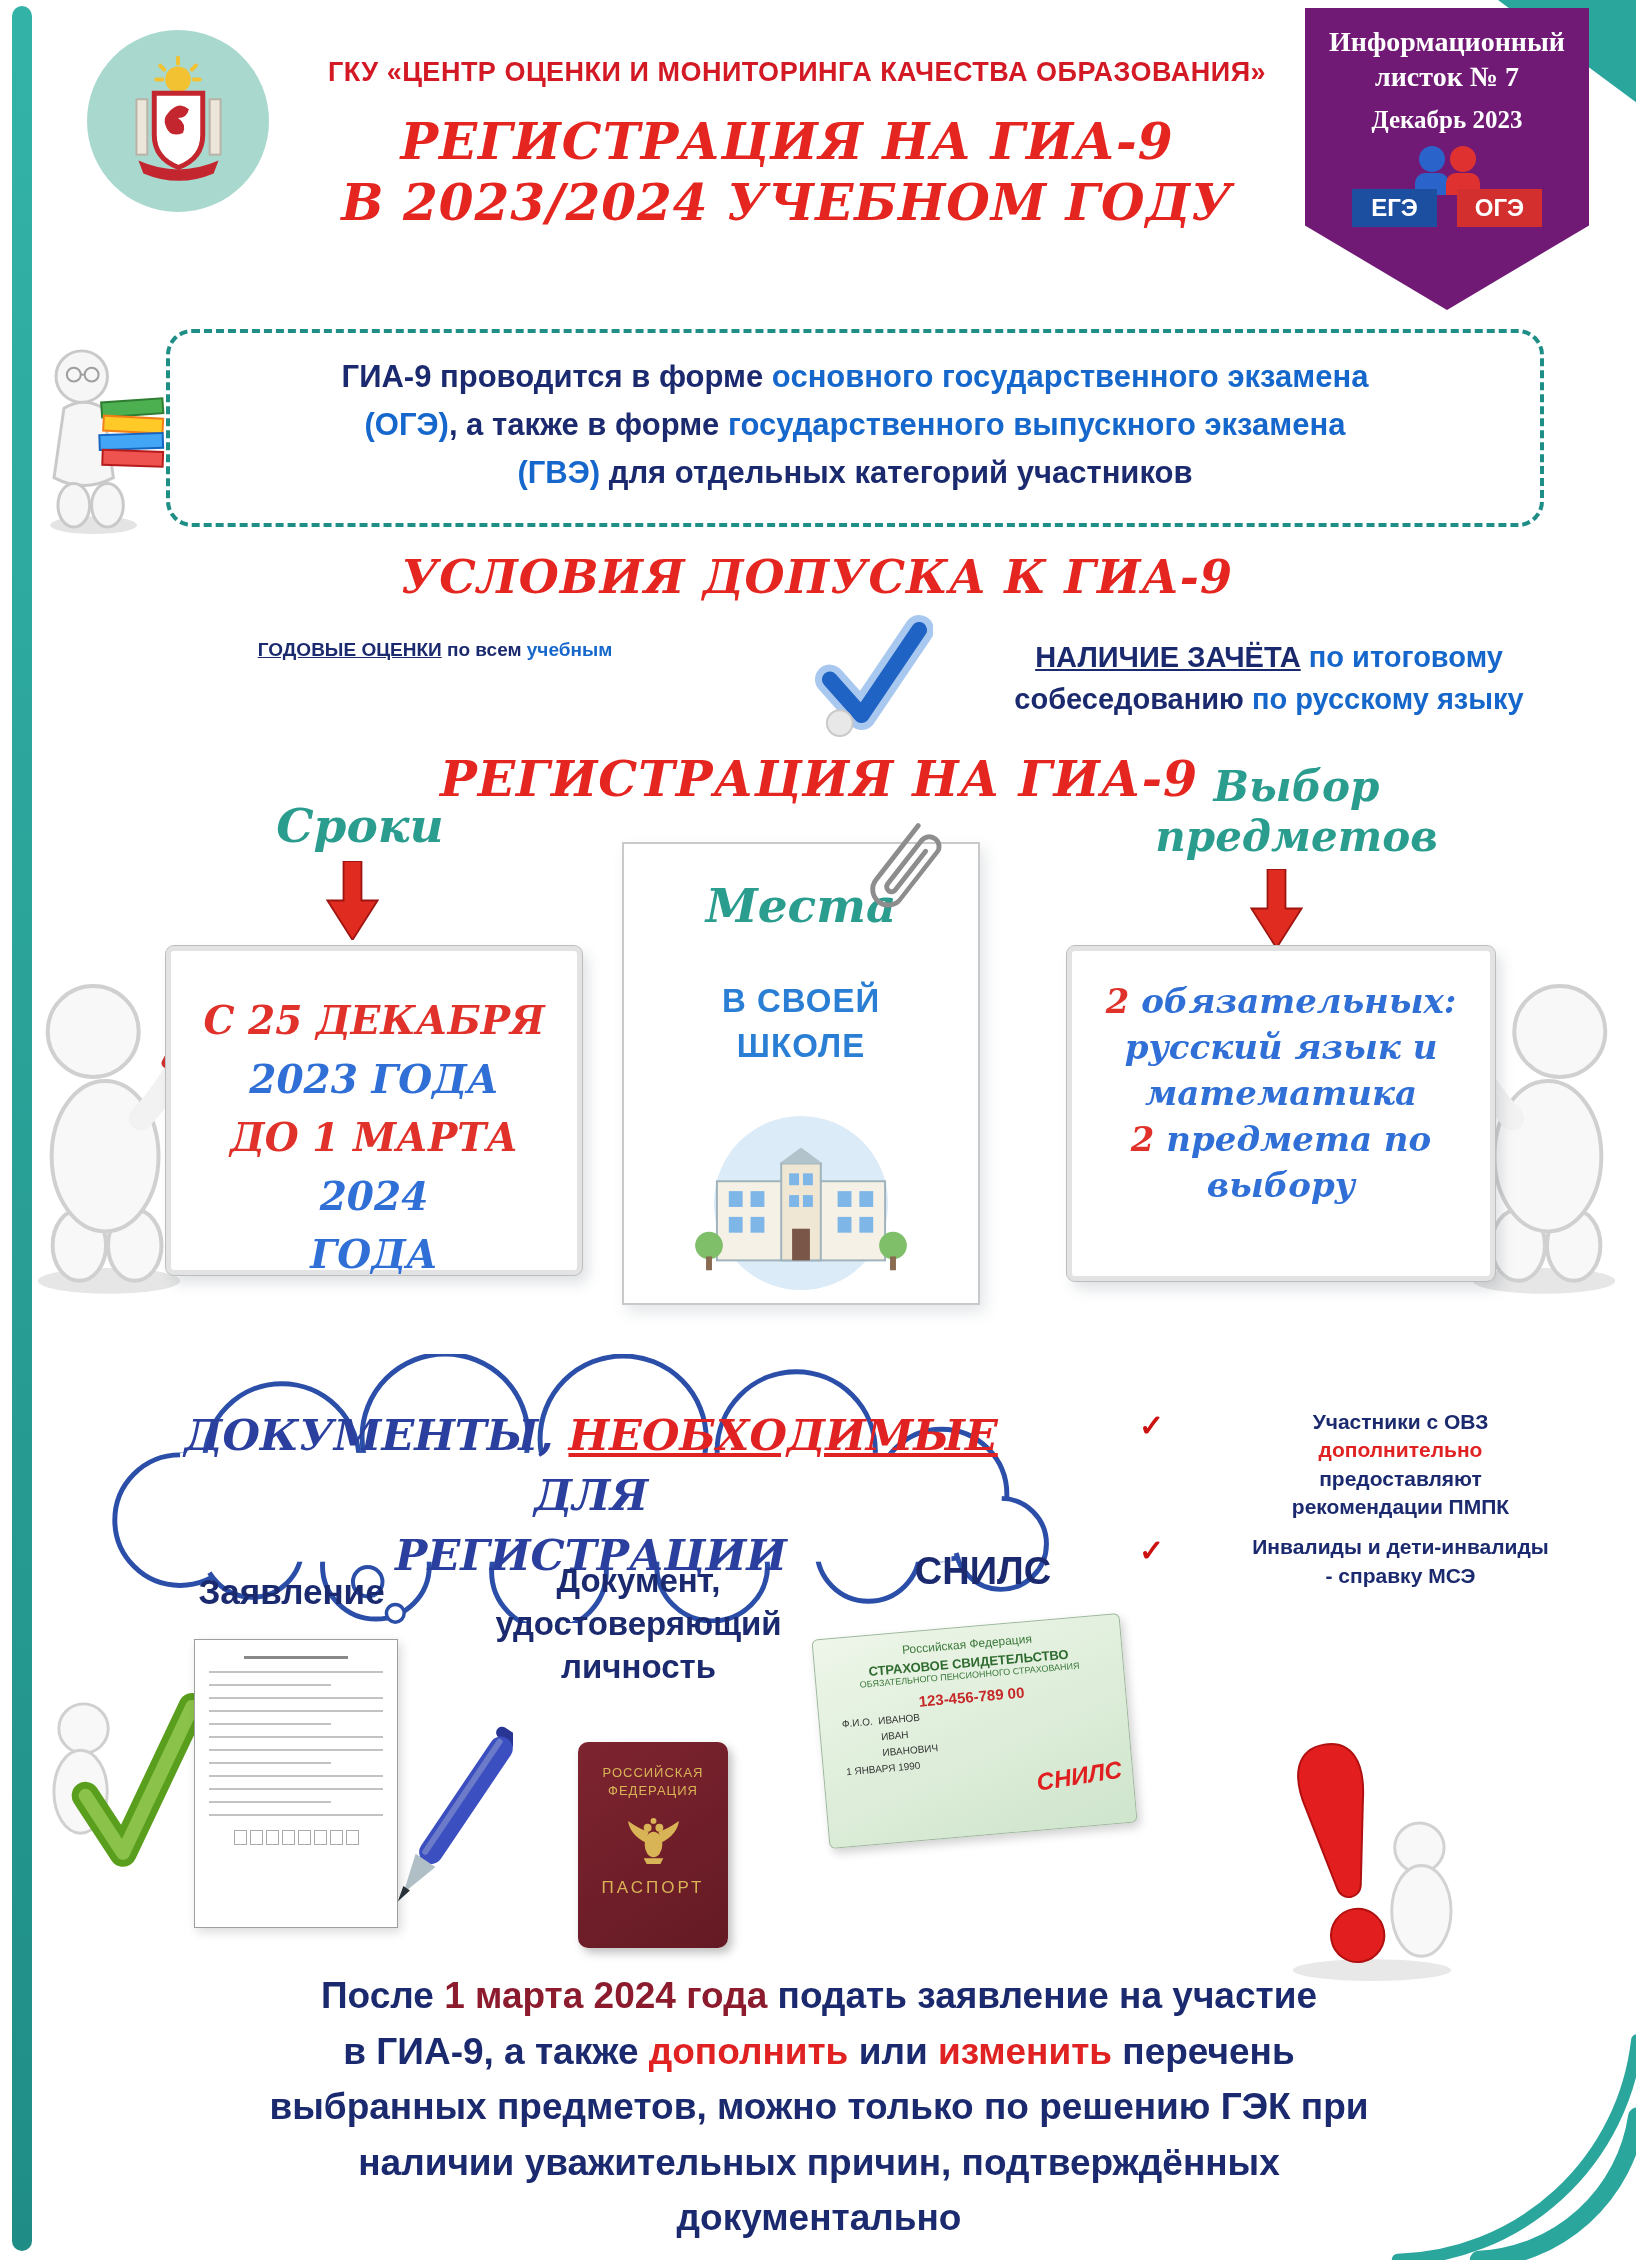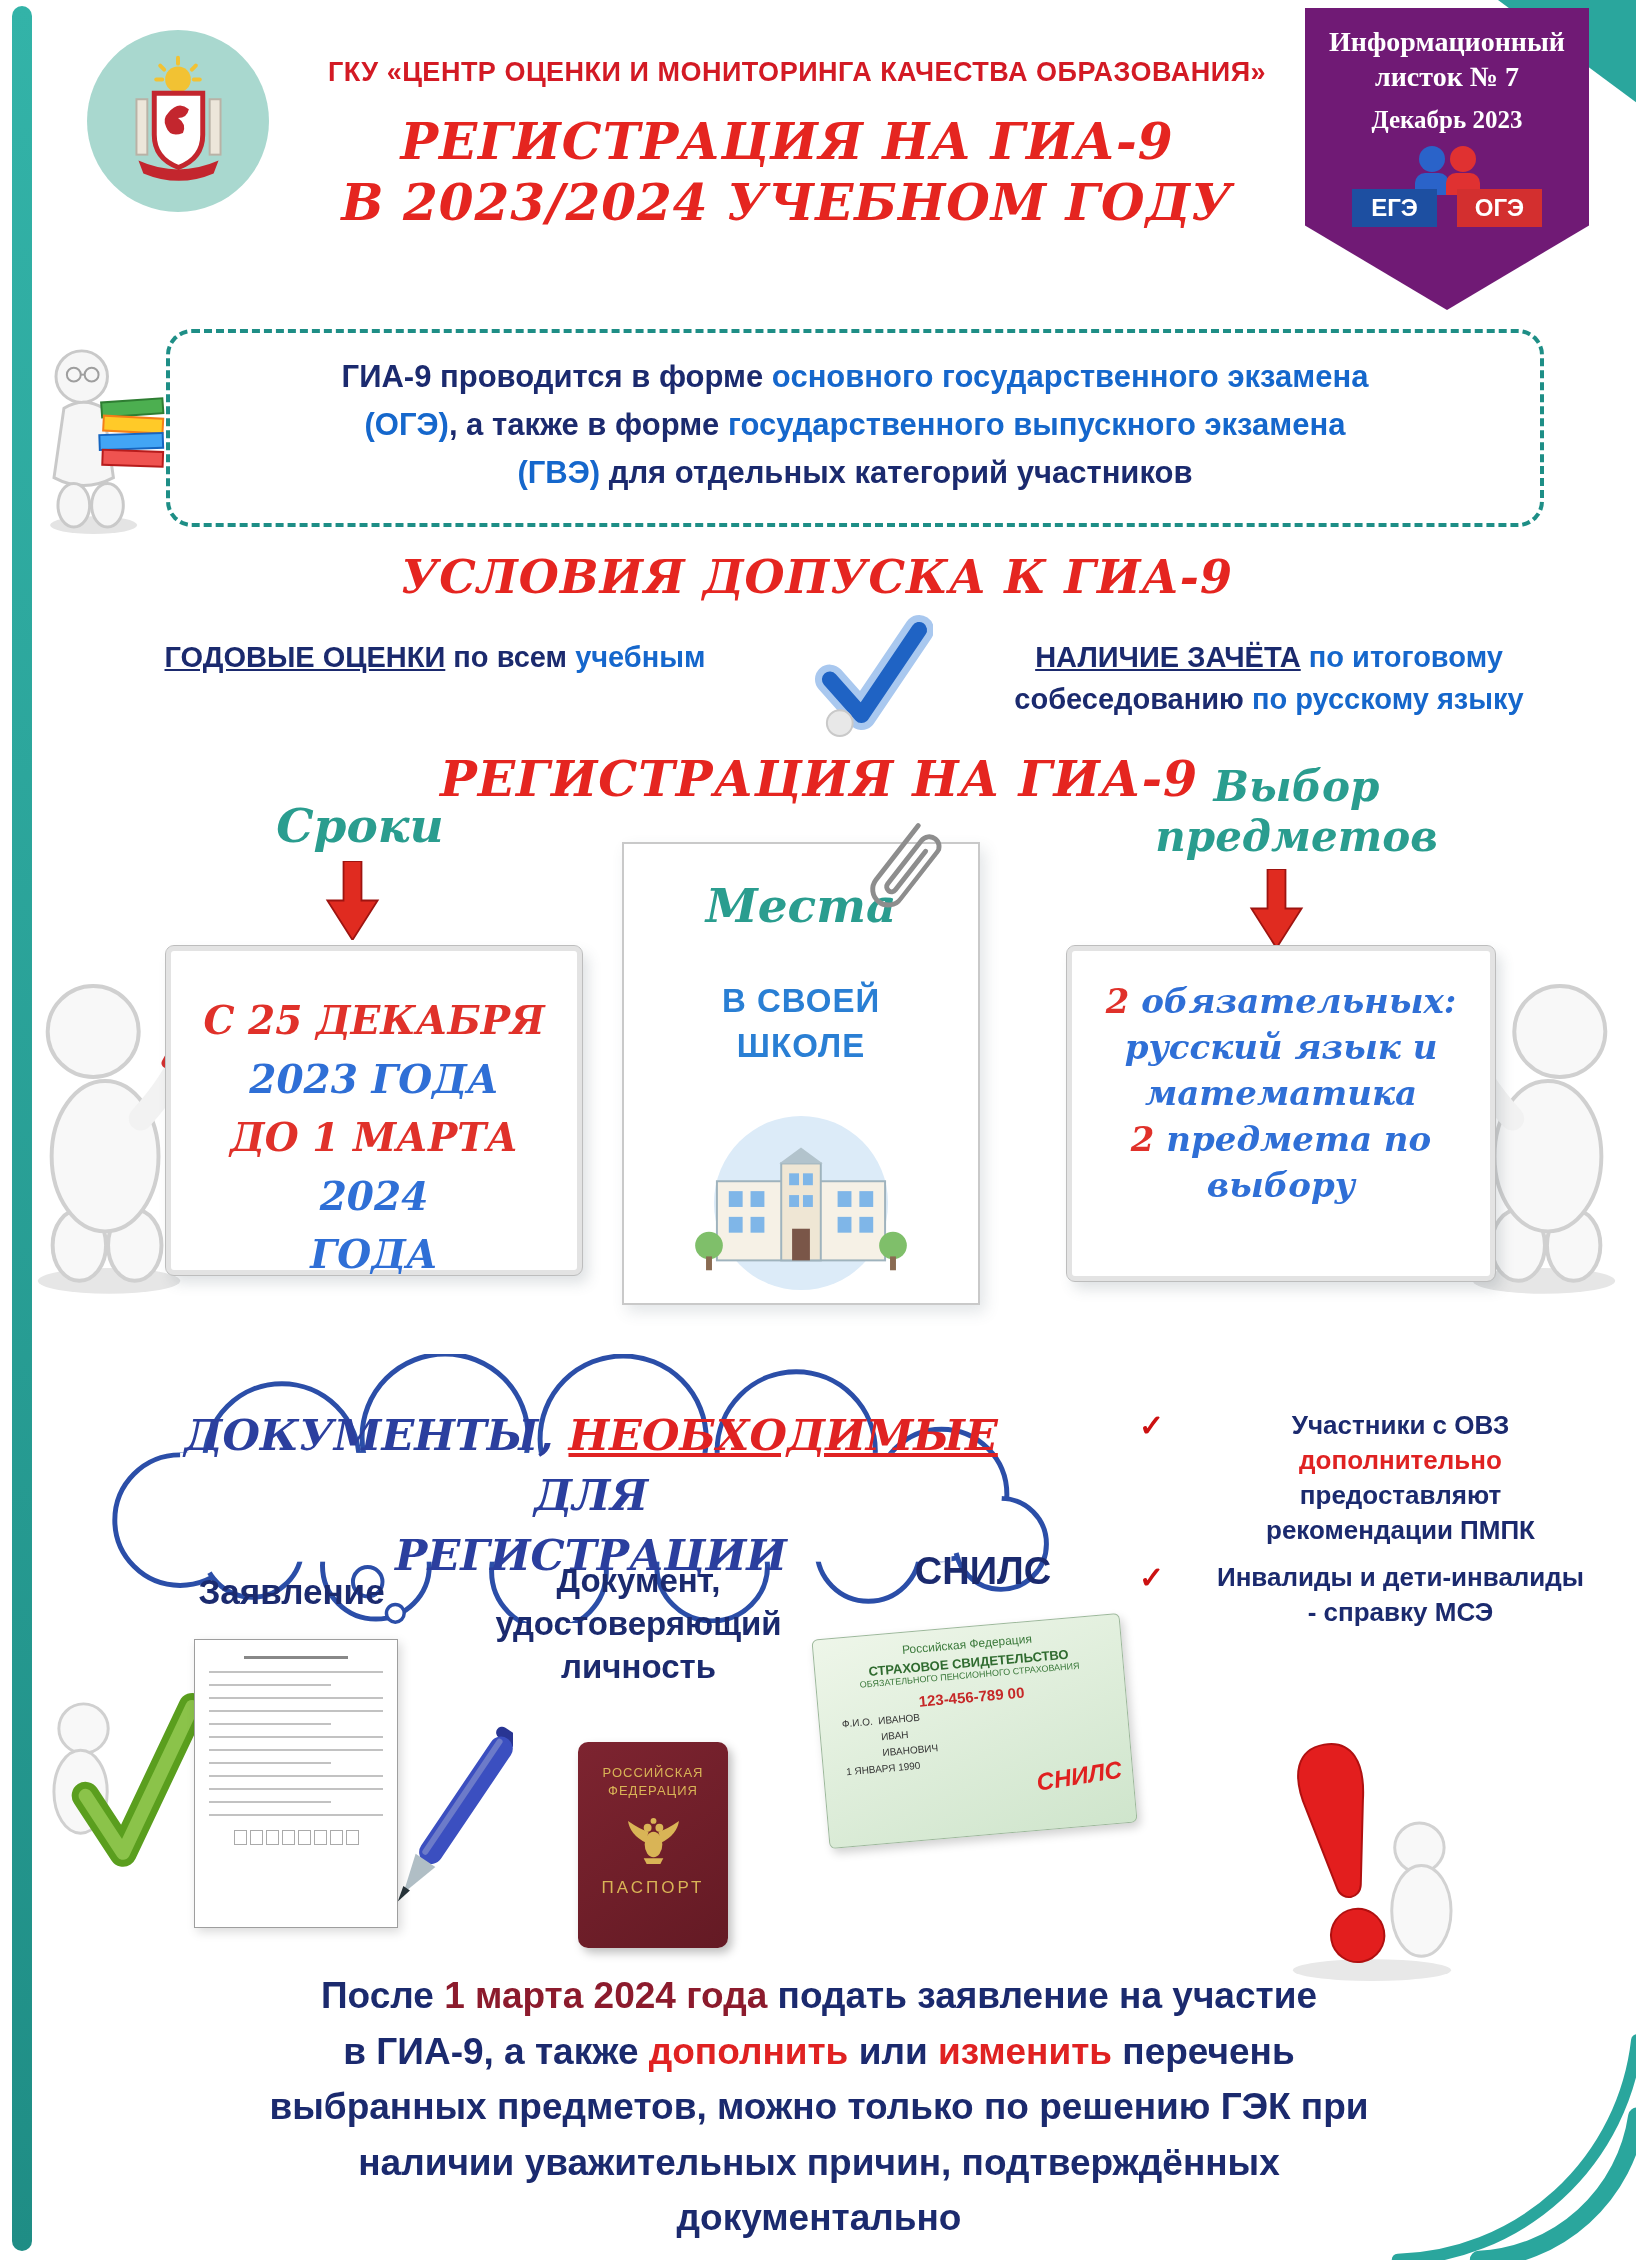--- a/index.html
+++ b/index.html
@@ -41,21 +41,21 @@
     display:flex; align-items:center; justify-content:center; }
   .ege-box { left:4px; background:#1d4fa1; } .oge-box { right:4px; background:#d32f2f; }
 
   .intro-box { left:166px; top:329px; width:1378px; height:198px; border:4px dashed #1e8e86;
     border-radius:26px; padding-top:20px; text-align:center; }
   .intro-line { font-size:31px; font-weight:bold; line-height:1.55; }
   .person-books { left:36px; top:339px; width:137px; height:198px; }
 
   .cond-heading { left:198px; top:550px; width:1238px; text-align:center; font-size:46px;
     color:#e52520; letter-spacing:1px; }
-  .cond-left { left:54px; top:636px; width:762px; font-size:29px; font-weight:bold;
+  .cond-left { left:54px; top:636px; width:762px; font-size:19px; font-weight:bold;
     text-align:center; line-height:1.45; }
   .cond-right { left:948px; top:636px; width:642px; font-size:29px; font-weight:bold;
     text-align:center; line-height:1.45; }
   .check-hand { left:814px; top:614px; width:119px; height:127px; }
 
   .reg-heading { left:396px; top:750px; width:846px; text-align:center; font-size:49px;
     color:#e52520; letter-spacing:1px; }
   .label-dates { left:246px; top:798px; width:228px; text-align:center; font-size:47px; }
   .label-subjects { left:1143px; top:762px; width:307px; text-align:center; font-size:42px; line-height:1.18; }
   .arrow1 { left:325px; top:861px; width:55px; height:79px; }
@@ -83,21 +83,21 @@
   .cloud-wrap { left:59px; top:1354px; width:1064px; height:269px; }
   .cloud-svg { position:absolute; left:0; top:0; width:100%; height:100%; }
   .cloud-text { position:absolute; left:84px; top:51px; width:896px; text-align:center;
     font-size:43px; line-height:1.4; }
   .cloud-blue { color:#2b3f9e; }
   .bubbles { left:348px; top:1564px; width:69px; height:69px; }
 
   .notes { left:1139px; top:1408px; width:485px; }
   .note { display:flex; gap:10px; margin-bottom:12px; }
   .note-check { color:#cc1111; font-size:30px; font-weight:bold; flex:0 0 28px; }
-  .note-text { flex:1; text-align:center; font-size:26px; font-weight:bold; color:#1b2a6e; line-height:1.35; }
+  .note-text { flex:1; text-align:center; font-size:21px; font-weight:bold; color:#1b2a6e; line-height:1.35; }
 
   .doc-label-app { left:158px; top:1572px; width:267px; text-align:center; font-size:35px;
     font-weight:bold; color:#1b2a6e; }
   .doc-label-id { left:463px; top:1560px; width:351px; text-align:center; font-size:33px;
     font-weight:bold; color:#1b2a6e; line-height:1.3; }
   .doc-label-snils { left:879px; top:1550px; width:208px; text-align:center; font-size:38px;
     font-weight:bold; color:#1b2a6e; }
 
   .green-check { left:48px; top:1665px; width:153px; height:213px; }
   .form-doc { left:194px; top:1639px; width:204px; height:289px; background:#fff;

